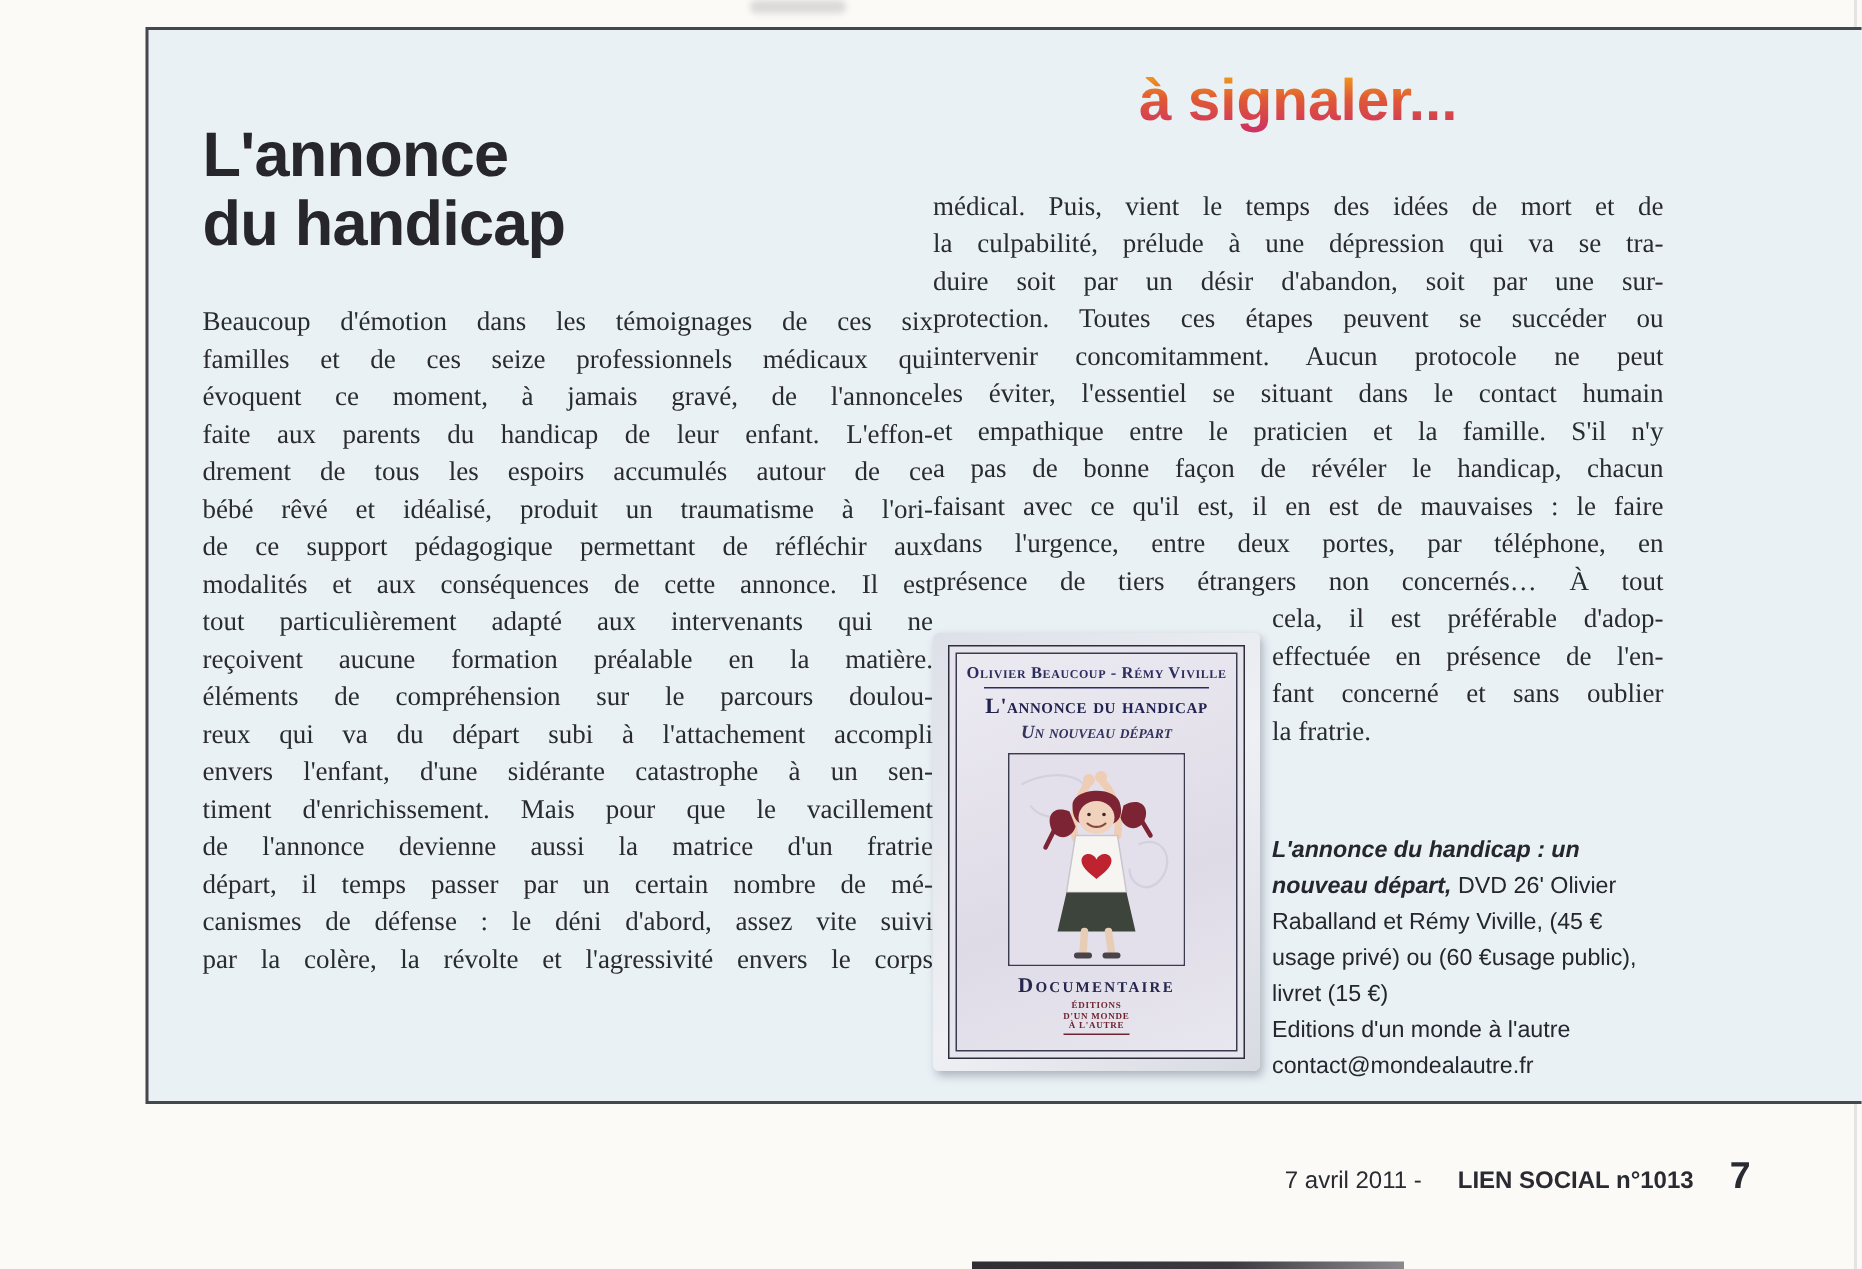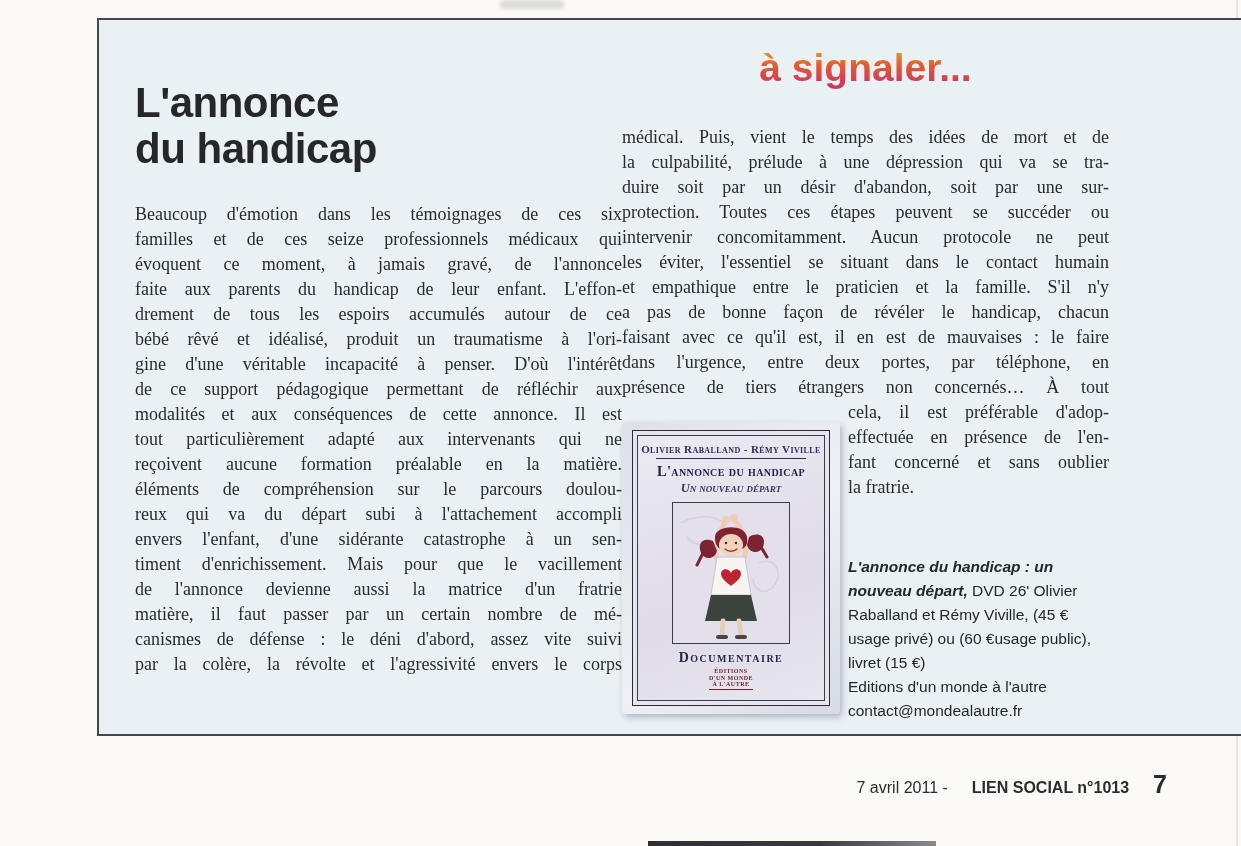--- a/index.html
+++ b/index.html
@@ -147,31 +147,30 @@
         <span>L'annonce</span>
         <span>du handicap</span>
       </h1>
       <div class="body-lines">
           <div class="tline">Beaucoup d'émotion dans les témoignages de ces six</div>
           <div class="tline">familles et de ces seize professionnels médicaux qui</div>
           <div class="tline">évoquent ce moment, à jamais gravé, de l'annonce</div>
           <div class="tline">faite aux parents du handicap de leur enfant. L'effon-</div>
           <div class="tline">drement de tous les espoirs accumulés autour de ce</div>
           <div class="tline">bébé rêvé et idéalisé, produit un traumatisme à l'ori-</div>
-          <div class="tline">gine d'une véritable incapacité à penser. D'où l'intérêt</div>
           <div class="tline">de ce support pédagogique permettant de réfléchir aux</div>
           <div class="tline">modalités et aux conséquences de cette annonce. Il est</div>
           <div class="tline">tout particulièrement adapté aux intervenants qui ne</div>
           <div class="tline">reçoivent aucune formation préalable en la matière.</div>
           <div class="tline">éléments de compréhension sur le parcours doulou-</div>
           <div class="tline">reux qui va du départ subi à l'attachement accompli</div>
           <div class="tline">envers l'enfant, d'une sidérante catastrophe à un sen-</div>
           <div class="tline">timent d'enrichissement. Mais pour que le vacillement</div>
           <div class="tline">de l'annonce devienne aussi la matrice d'un fratrie</div>
-          <div class="tline">matière, il faut passer par un certain nombre de mé-</div>
+          <div class="tline">départ, il temps passer par un certain nombre de mé-</div>
           <div class="tline">canismes de défense : le déni d'abord, assez vite suivi</div>
           <div class="tline">par la colère, la révolte et l'agressivité envers le corps</div>
         </div>
     </div>
 
     <div class="col col-right">
       <div class="badge">à signaler...</div>
 
       <div class="body-lines full">
           <div class="tline">médical. Puis, vient le temps des idées de mort et de</div>
@@ -190,21 +189,21 @@
       <div class="body-lines narrow">
           <div class="tline">cela, il est préférable d'adop-</div>
           <div class="tline">effectuée en présence de l'en-</div>
           <div class="tline">fant concerné et sans oublier</div>
           <div class="tline">la fratrie.</div>
         </div>
 
       <div class="dvd">
         <div class="dvd-card">
           <div class="dvd-inner">
-            <div class="dvd-authors">Olivier Raballand - Rémy Viville</div>
+            <div class="dvd-authors">Olivier Beaucoup - Rémy Viville</div>
             <div class="dvd-rule"></div>
             <div class="dvd-title">L'annonce du handicap</div>
             <div class="dvd-subtitle">Un nouveau départ</div>
             <div class="dvd-art">
               <svg viewBox="0 0 118 142" width="118" height="142" xmlns="http://www.w3.org/2000/svg">
                 <rect x="0" y="0" width="118" height="142" fill="#e3e0ec"></rect>
                 <path d="M8,20 C30,8 60,14 50,34 C44,46 20,44 14,34" fill="none" stroke="#c9c6d6" stroke-width="1.5" opacity="0.6"></path>
                 <path d="M86,60 C104,52 112,74 98,86 C90,92 80,86 80,76" fill="none" stroke="#c9c6d6" stroke-width="1.5" opacity="0.6"></path>
 
                 <path d="M44,56 C40,44 46,28 52,20" fill="none" stroke="#efcdb4" stroke-width="5" stroke-linecap="round"></path>

